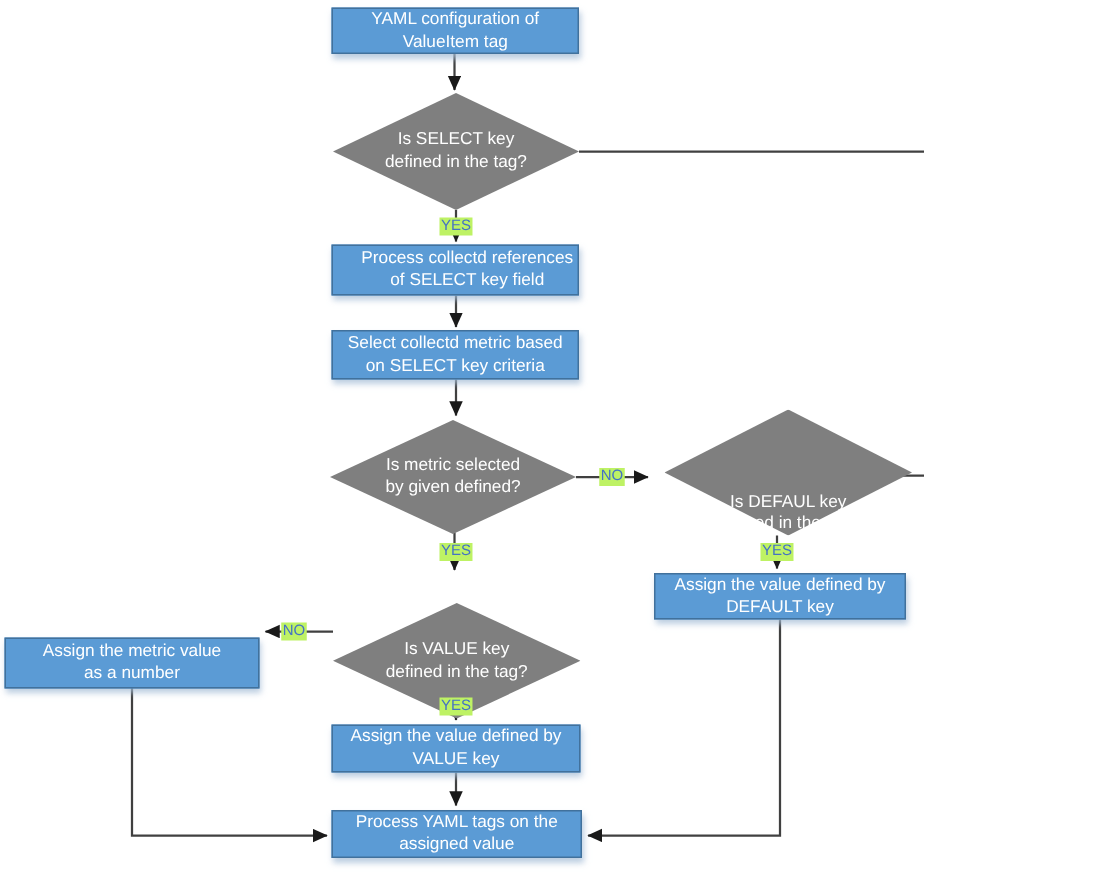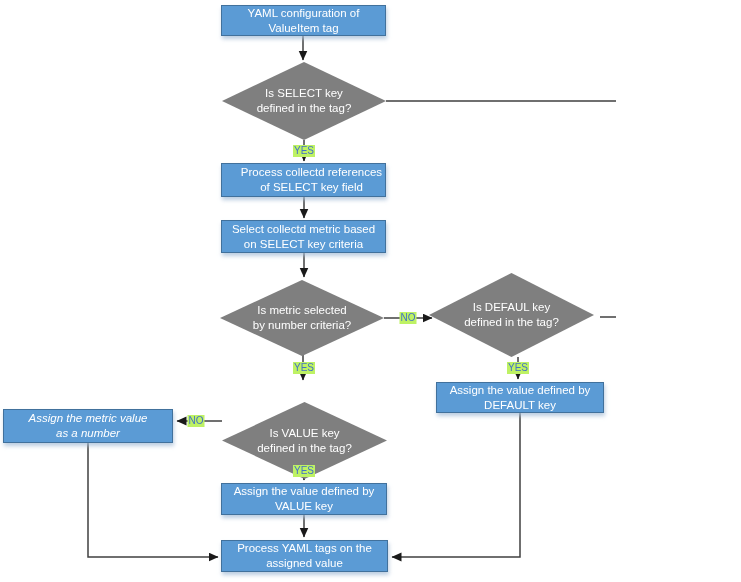--- a/index.html
+++ b/index.html
@@ -115,21 +115,21 @@
   <div class="node process" style="left:221px; top:220px; width:165px; height:33px;">
     <span>Select collectd metric based
 on SELECT key criteria</span>
   </div>
 
   <div class="node process" style="left:436px; top:382px; width:168px; height:31px;">
     <span>Assign the value defined by
 DEFAULT key</span>
   </div>
 
-  <div class="node process" style="left:3px; top:409px; width:170px; height:34px;font-style:italic;">
+  <div class="node process" style="left:3px; top:425px; width:170px; height:34px;">
     <span>Assign the metric value
 as a number</span>
   </div>
 
   <div class="node process" style="left:221px; top:483px; width:166px; height:32px;">
     <span>Assign the value defined by
 VALUE key</span>
   </div>
 
   <div class="node process" style="left:221px; top:540px; width:167px; height:32px;text-align:center;">
@@ -139,24 +139,24 @@
 
   <div class="node decision" style="left:222px; top:62px; width:164px; height:78px;">
     <div class="shape"></div>
     <span class="txt">Is SELECT key
 defined in the tag?</span>
   </div>
 
   <div class="node decision" style="left:220px; top:280px; width:164px; height:76px;">
     <div class="shape"></div>
     <span class="txt">Is metric selected
-by number criteria?</span>
+by given defined?</span>
   </div>
 
-  <div class="node decision" style="left:429px; top:273px; width:165px; height:84px;">
+  <div class="node decision" style="left:443px; top:273px; width:165px; height:84px;align-items:flex-end;">
     <div class="shape"></div>
     <span class="txt">Is DEFAUL key
 defined in the tag?</span>
   </div>
 
   <div class="node decision" style="left:222px; top:402px; width:165px; height:77px;">
     <div class="shape"></div>
     <span class="txt">Is VALUE key
 defined in the tag?</span>
   </div>

